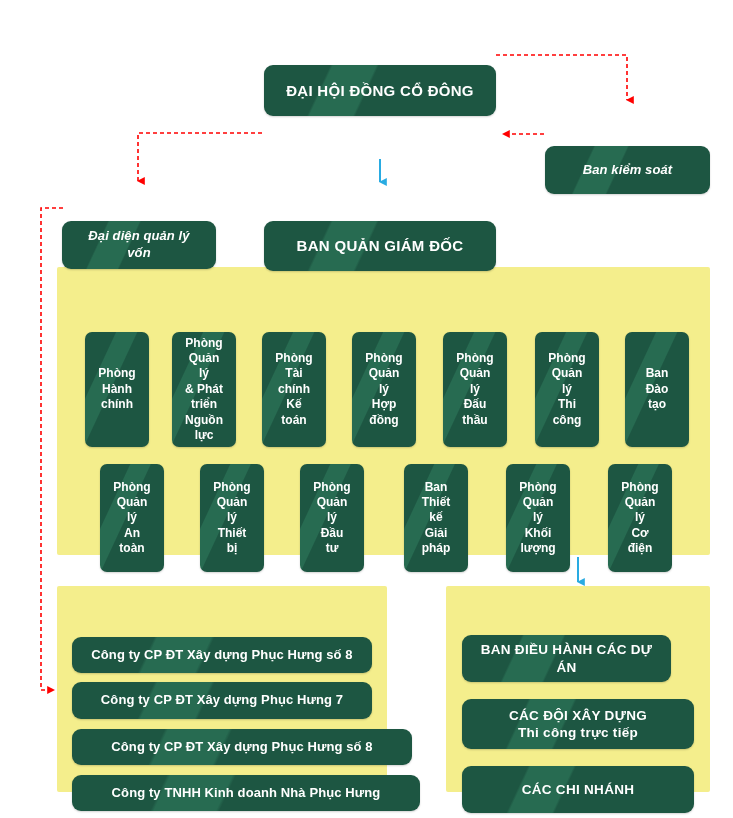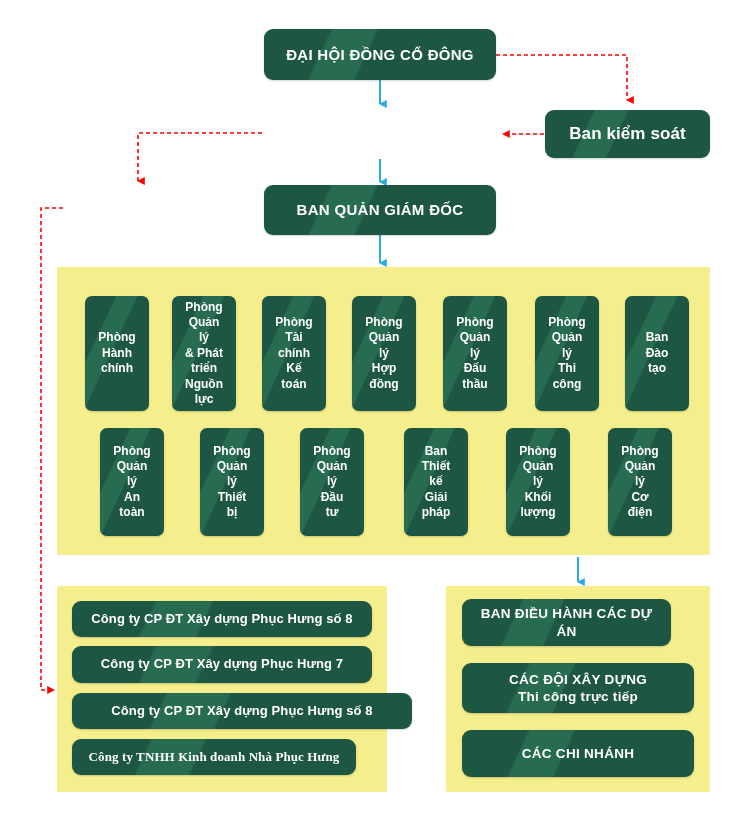--- a/index.html
+++ b/index.html
@@ -30,28 +30,29 @@
     border-radius:9px;
     display:flex;
     align-items:center;
     justify-content:center;
     text-align:center;
     font-weight:bold;
     line-height:1.28;
     box-sizing:border-box;
     padding:3px 16px;
     box-shadow:0 1px 2px rgba(0,0,0,.18);
+    margin-top:36px;
   }
   .node.tall{border-radius:7px;}
   .node .lines{white-space:pre-line;}
 
   
   .lvl1{font-size:15px;letter-spacing:.3px;}
   .lvl2{font-size:15px;letter-spacing:.3px;}
-  .lvl2b{font-size:17px;letter-spacing:.1px;}
+  .lvl2b{font-size:13px;letter-spacing:.1px;font-style:italic;}
   .dept{font-size:12px;letter-spacing:0;}
   .comp{font-size:13px;letter-spacing:.1px;}
   .proj{font-size:13.5px;letter-spacing:.3px;}
 </style>
 </head>
 <body>
 
 <div id="stage">
 
   <div class="panel" style="left:57px;top:267px;width:653px;height:288px;"></div>
@@ -90,20 +91,23 @@
 
   <div class="node lvl1" style="left:264px;top:29px;width:232px;height:51px;">
     <span class="lines">ĐẠI HỘI ĐỒNG CỔ ĐÔNG</span>
   </div>
 
 
   <div class="node lvl2b" style="left:545px;top:110px;width:165px;height:48px;">
     <span class="lines">Ban kiểm soát</span>
   </div>
 
+  <div class="node lvl2b" style="left:62px;top:185px;width:154px;height:48px;">
+    <span class="lines">Đại diện quản lý vốn</span>
+  </div>
 
   <div class="node lvl2" style="left:264px;top:185px;width:232px;height:50px;">
     <span class="lines">BAN QUẢN GIÁM ĐỐC</span>
   </div>
 
   <div class="node tall dept" style="left:85px;top:296px;width:64px;height:115px;">
     <span class="lines">Phòng
 Hành
 chính</span>
   </div>
@@ -175,21 +179,21 @@
 
   <div class="node comp" style="left:72px;top:601px;width:300px;height:36px;">
     <span class="lines">Công ty CP ĐT Xây dựng Phục Hưng số 8</span>
   </div>
   <div class="node comp" style="left:72px;top:646px;width:300px;height:37px;">
     <span class="lines">Công ty CP ĐT Xây dựng Phục Hưng 7</span>
   </div>
   <div class="node comp" style="left:72px;top:693px;width:340px;height:36px;">
     <span class="lines">Công ty CP ĐT Xây dựng Phục Hưng số 8</span>
   </div>
-  <div class="node comp" style="left:72px;top:739px;width:284px;height:36px;font-family:Liberation Serif, serif;">
+  <div class="node comp" style="left:72px;top:739px;width:348px;height:36px;">
     <span class="lines">Công ty TNHH Kinh doanh Nhà Phục Hưng</span>
   </div>
 
   <div class="node proj" style="left:462px;top:599px;width:209px;height:47px;">
     <span class="lines">BAN ĐIỀU HÀNH CÁC DỰ ÁN</span>
   </div>
   <div class="node proj" style="left:462px;top:663px;width:232px;height:50px;">
     <span class="lines">CÁC ĐỘI XÂY DỰNG
 Thi công trực tiếp</span>
   </div>

